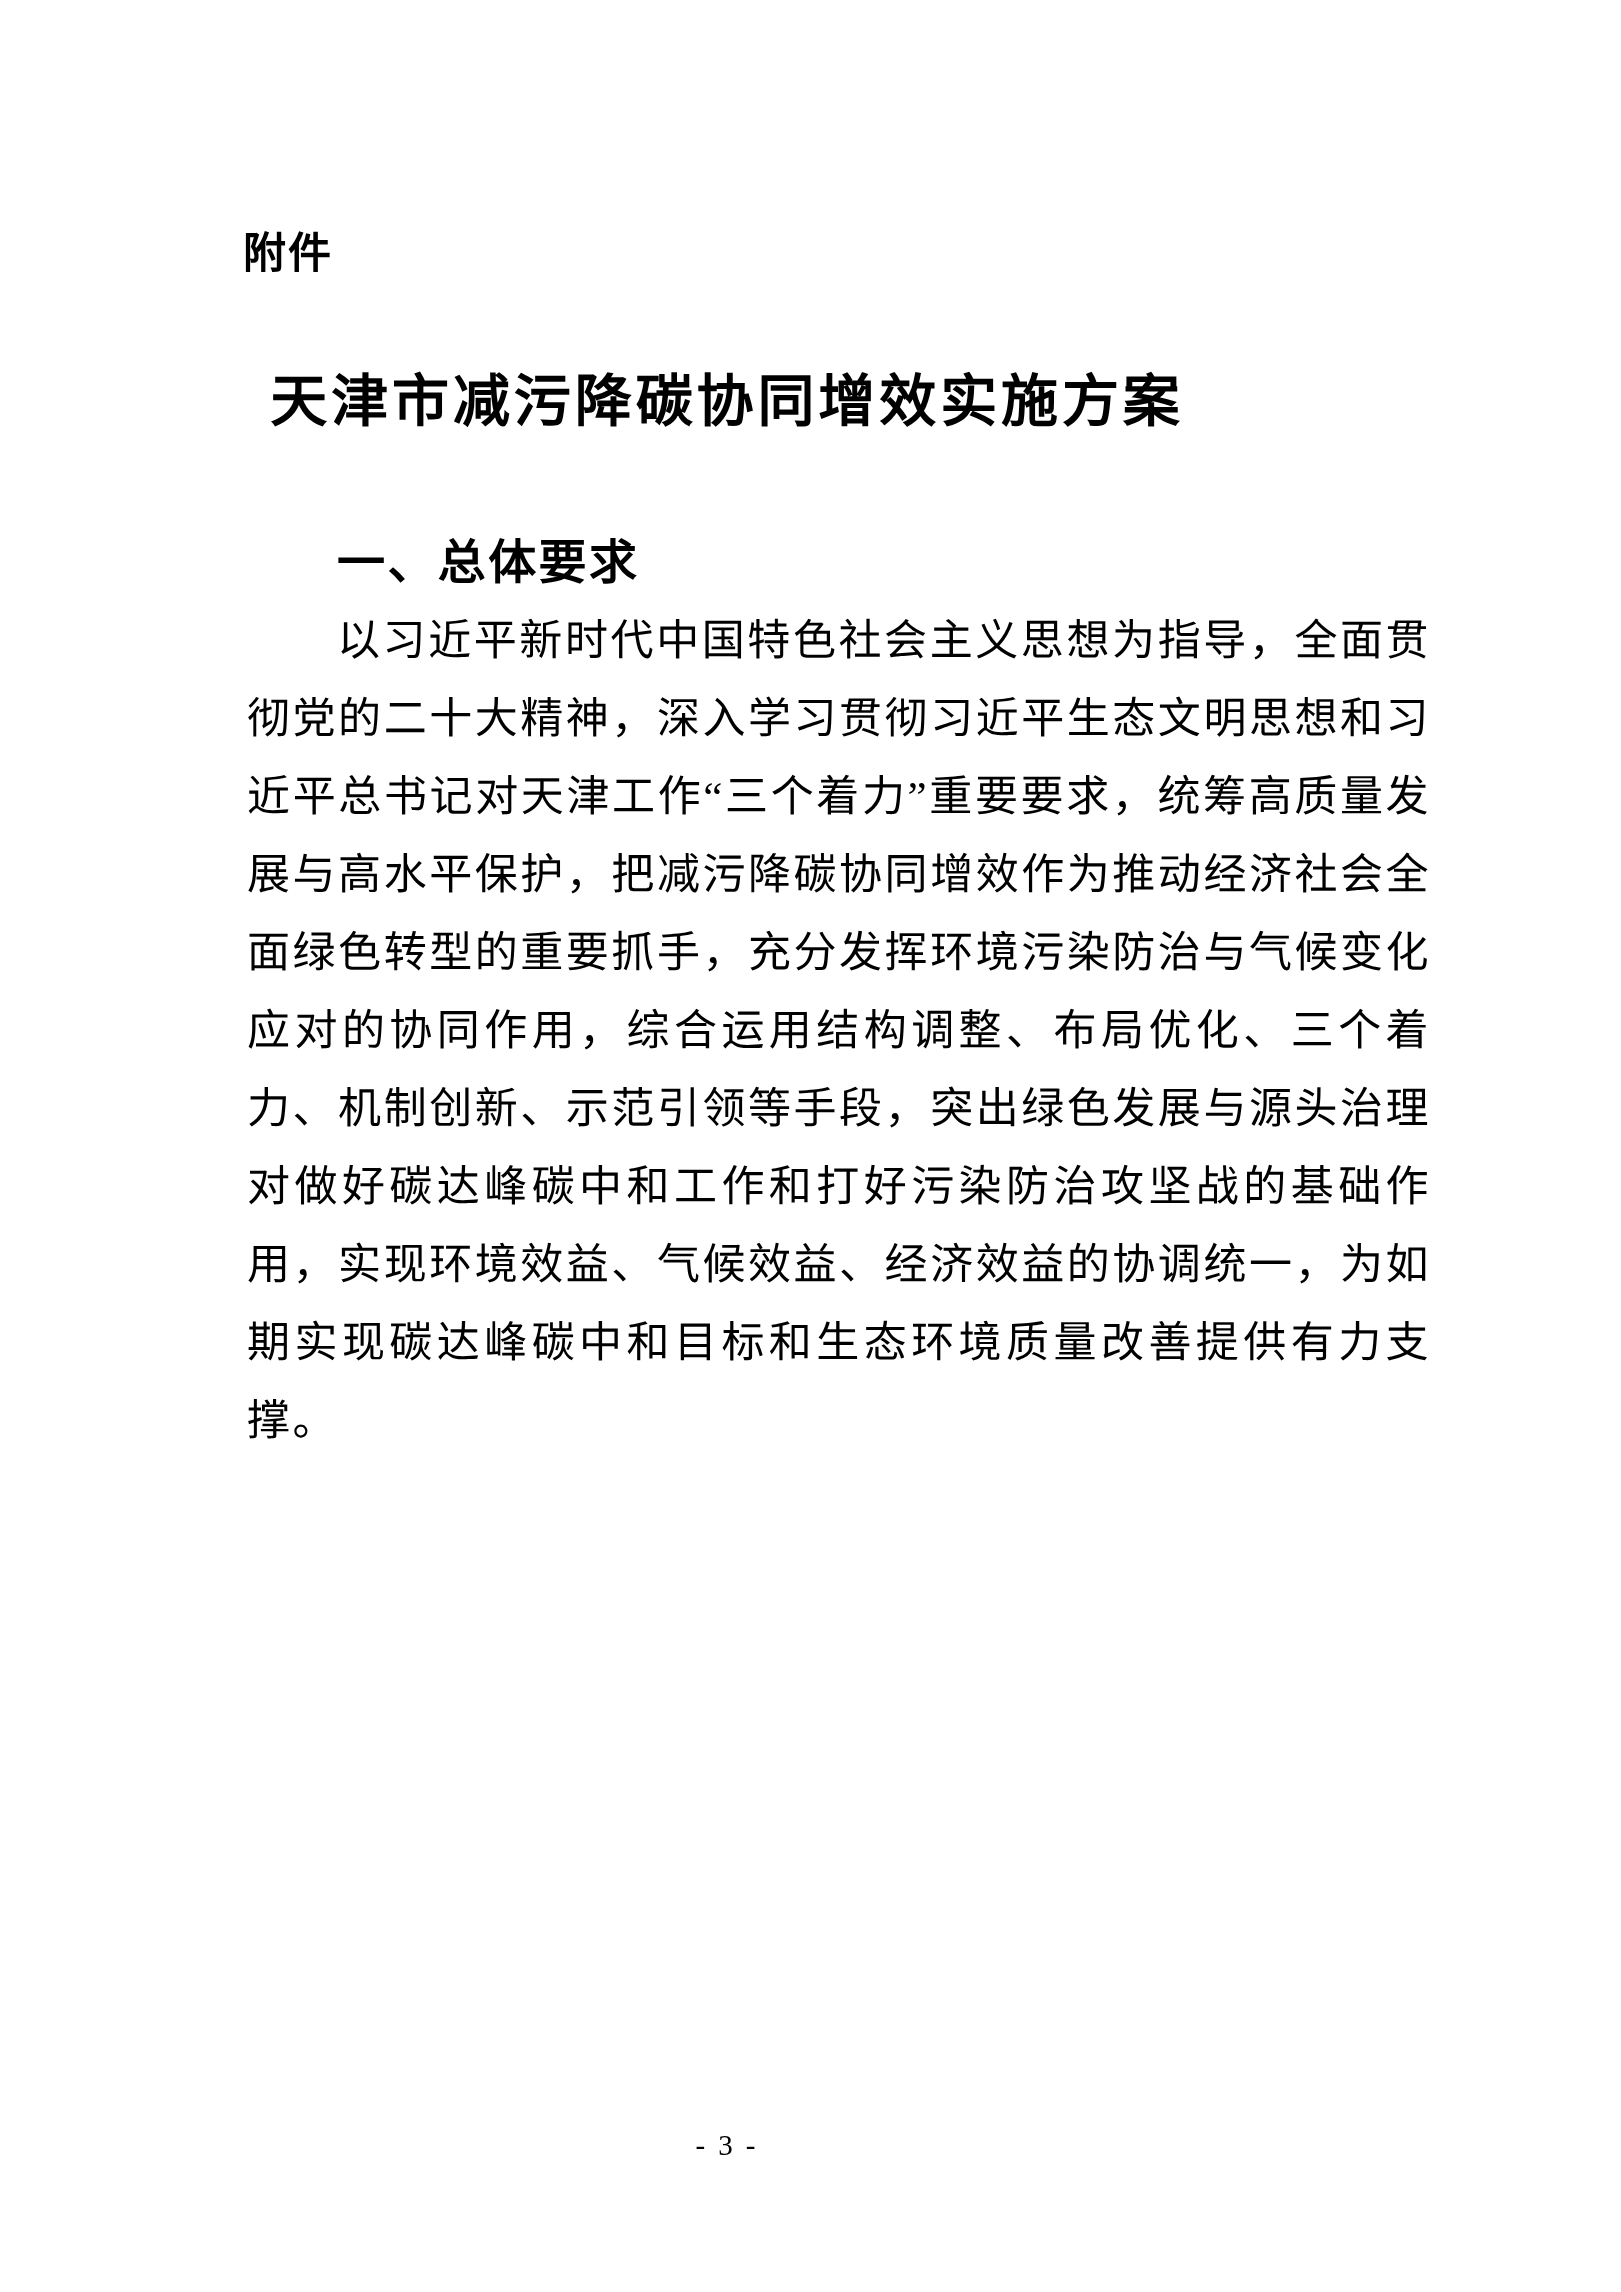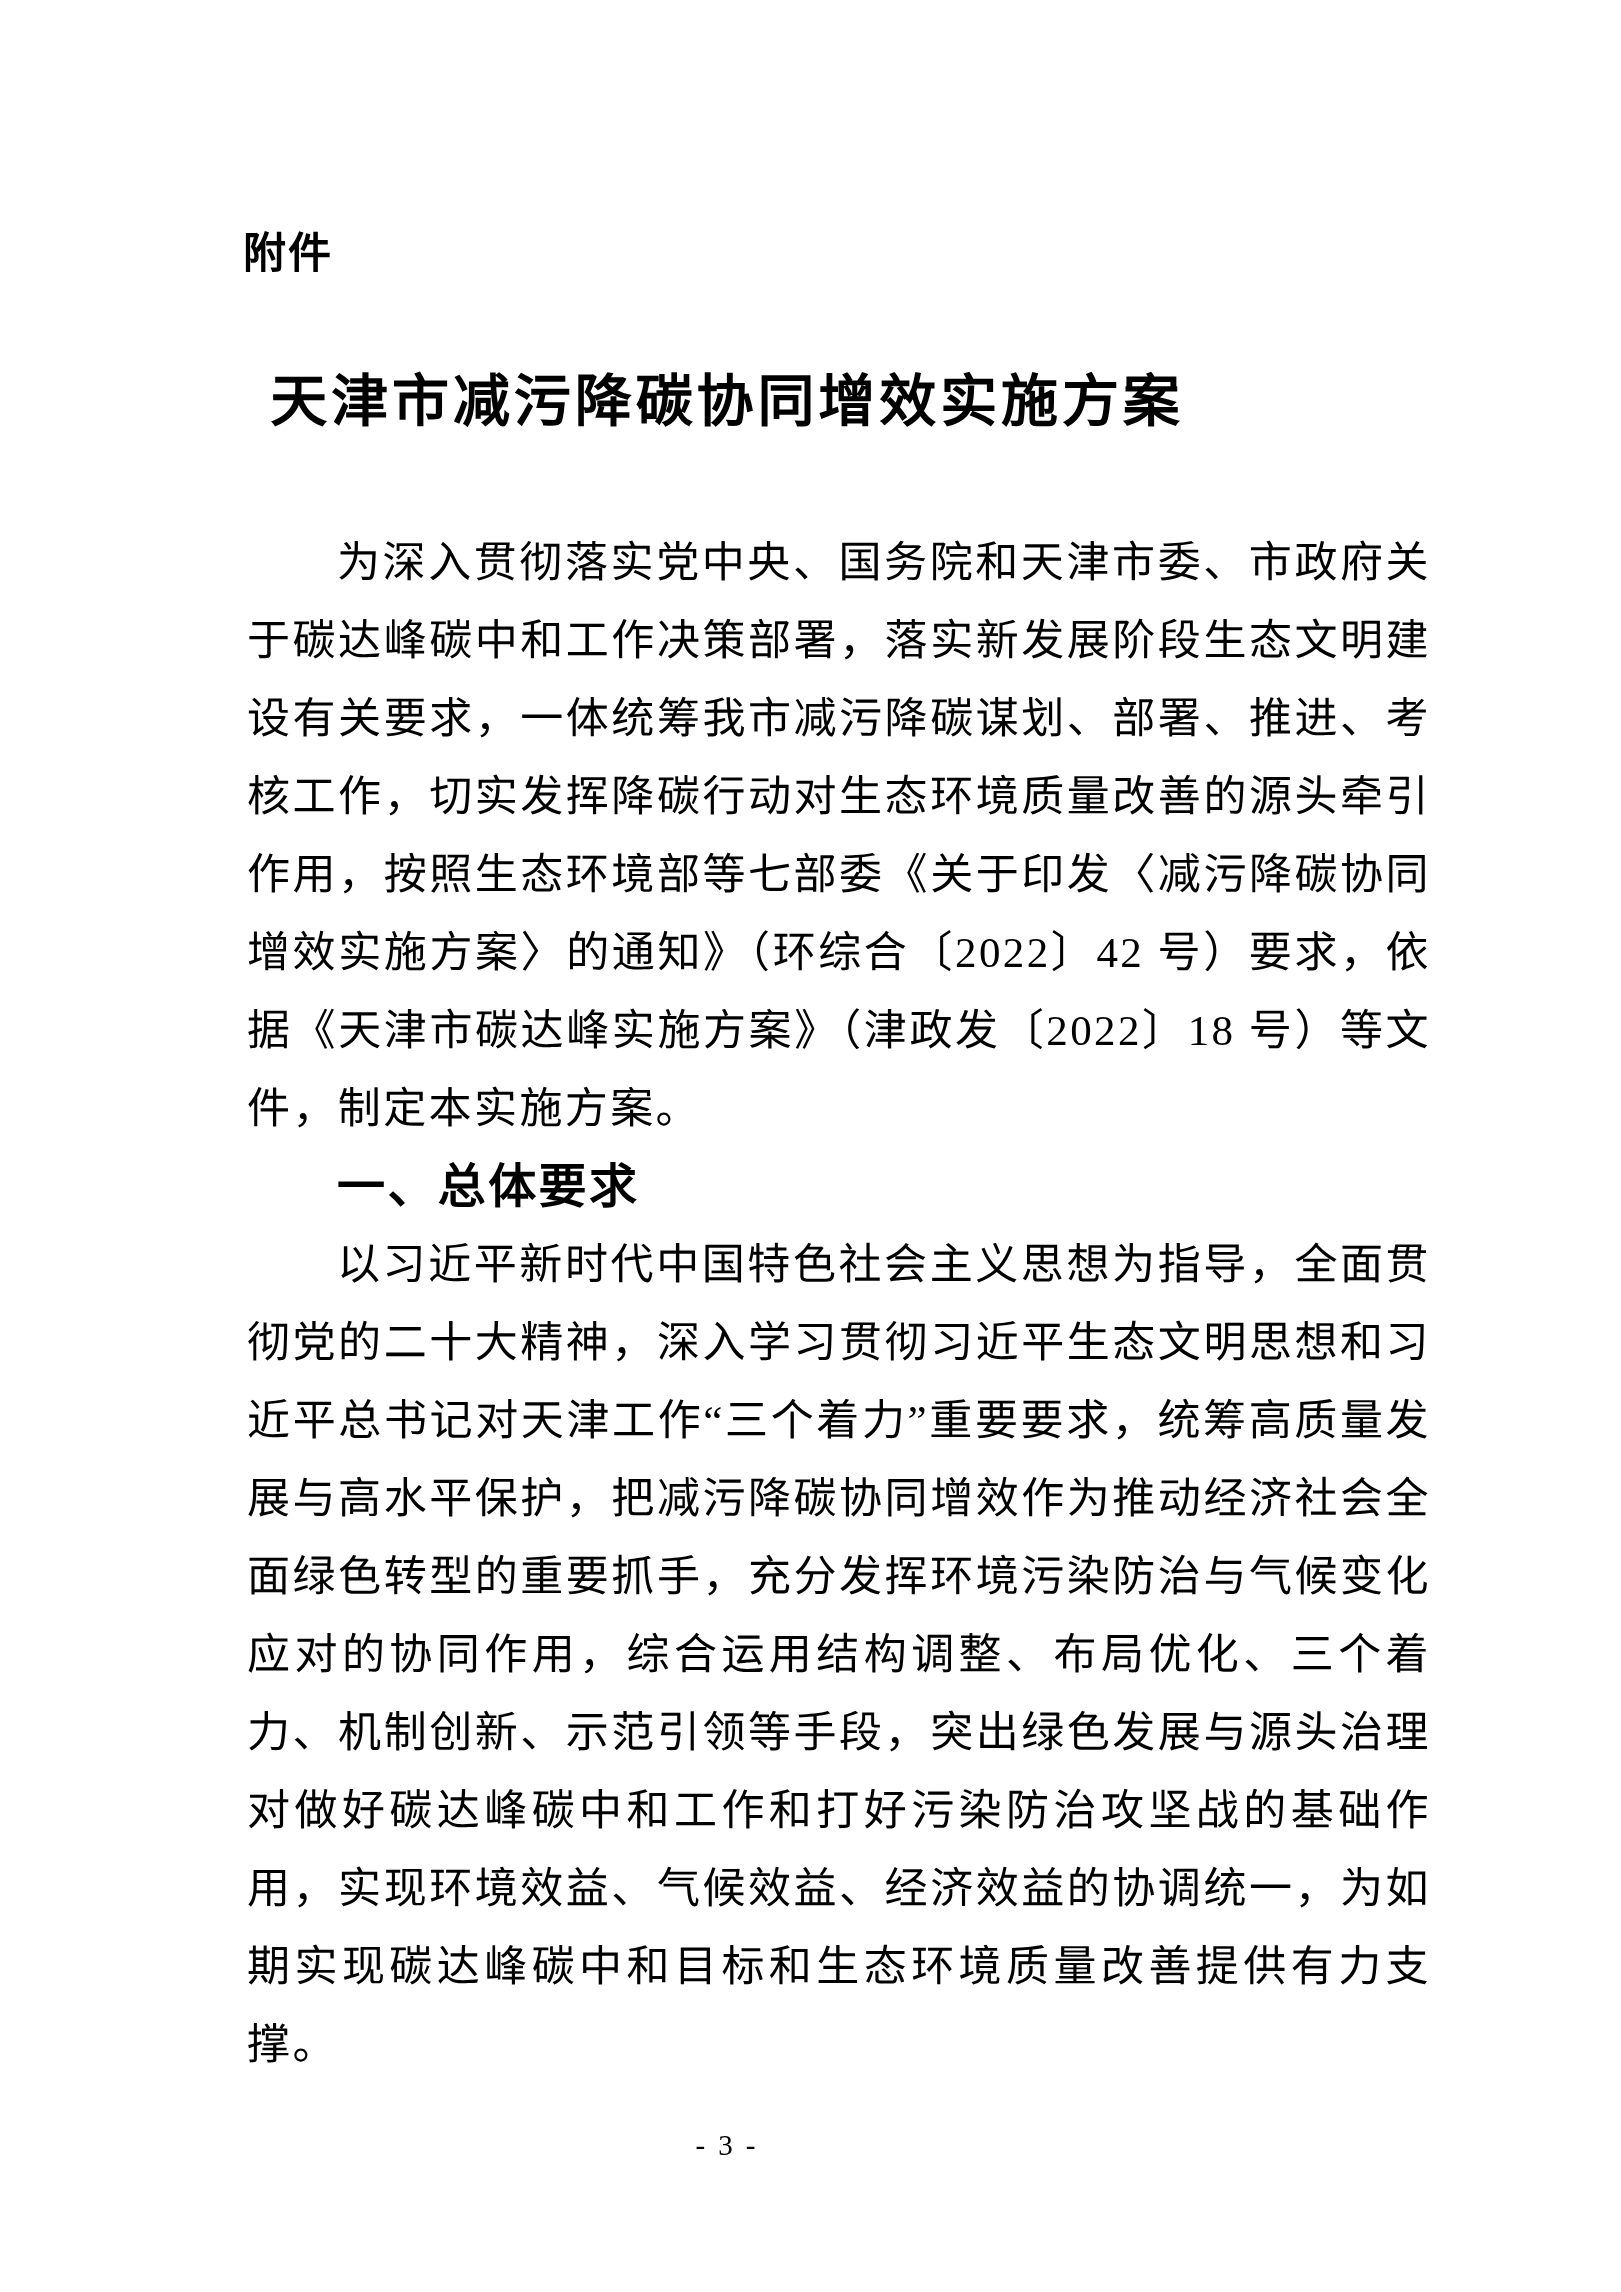--- a/index.html
+++ b/index.html
@@ -89,21 +89,20 @@
 <body>
 
 <div class="page">
 
   <div class="attachment-label">附件</div>
 
   <h1 class="doc-title">天津市减污降碳协同增效实施方案</h1>
 
   <div class="body-text">
 
-    <p class="para">为深入贯彻落实党中央、国务院和天津市委、市政府关于碳达峰碳中和工作决策部署，落实新发展阶段生态文明建设有关要求，一体统筹我市减污降碳谋划、部署、推进、考核工作，切实发挥降碳行动对生态环境质量改善的源头牵引作用，按照生态环境部等七部委《关于印发〈减污降碳协同增效实施方案〉的通知》（环综合〔2022〕42 号）要求，依据《天津市碳达峰实施方案》（津政发〔2022〕18 号）等文件，制定本实施方案。</p>
 
     <h2 class="section-heading">一、总体要求</h2>
 
 
     <p class="para">以习近平新时代中国特色社会主义思想为指导，全面贯彻党的二十大精神，深入学习贯彻习近平生态文明思想和习近平总书记对天津工作“三个着力”重要要求，统筹高质量发展与高水平保护，把减污降碳协同增效作为推动经济社会全面绿色转型的重要抓手，充分发挥环境污染防治与气候变化应对的协同作用，综合运用结构调整、布局优化、三个着力、机制创新、示范引领等手段，突出绿色发展与源头治理对做好碳达峰碳中和工作和打好污染防治攻坚战的基础作用，实现环境效益、气候效益、经济效益的协调统一，为如期实现碳达峰碳中和目标和生态环境质量改善提供有力支撑。</p>
 
   </div>
 
   <div class="page-footer">- 3 -</div>
 

